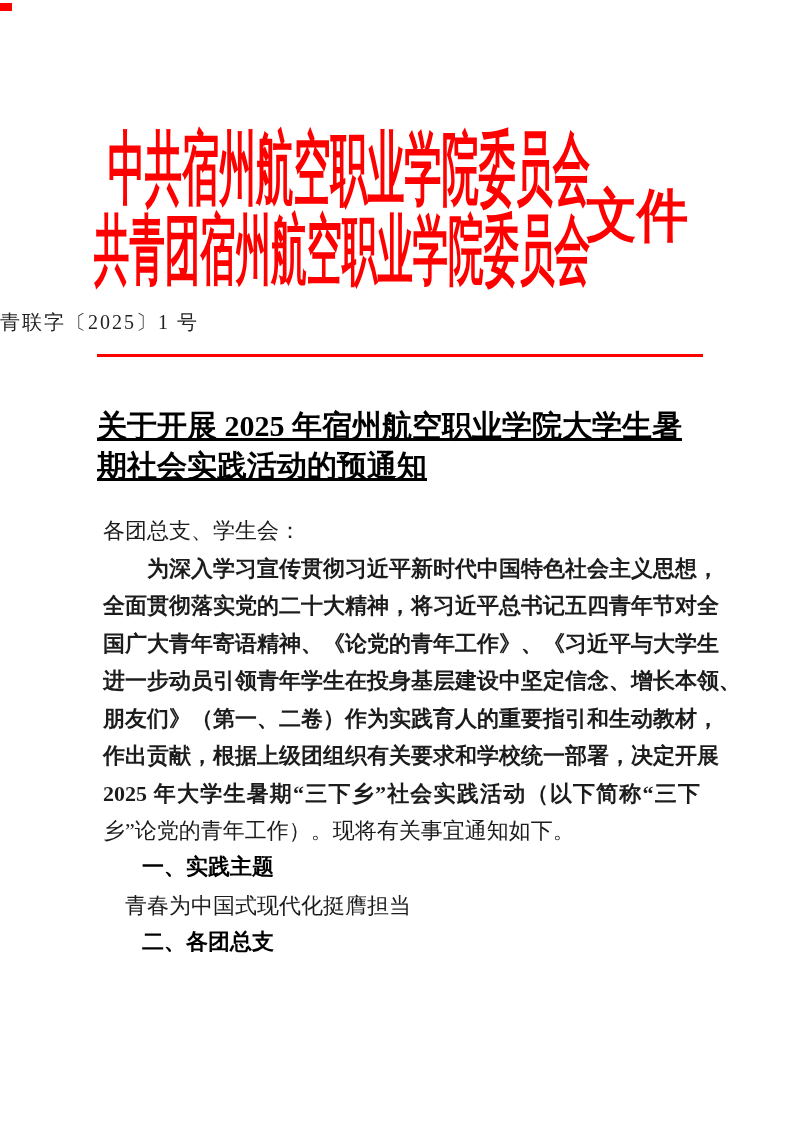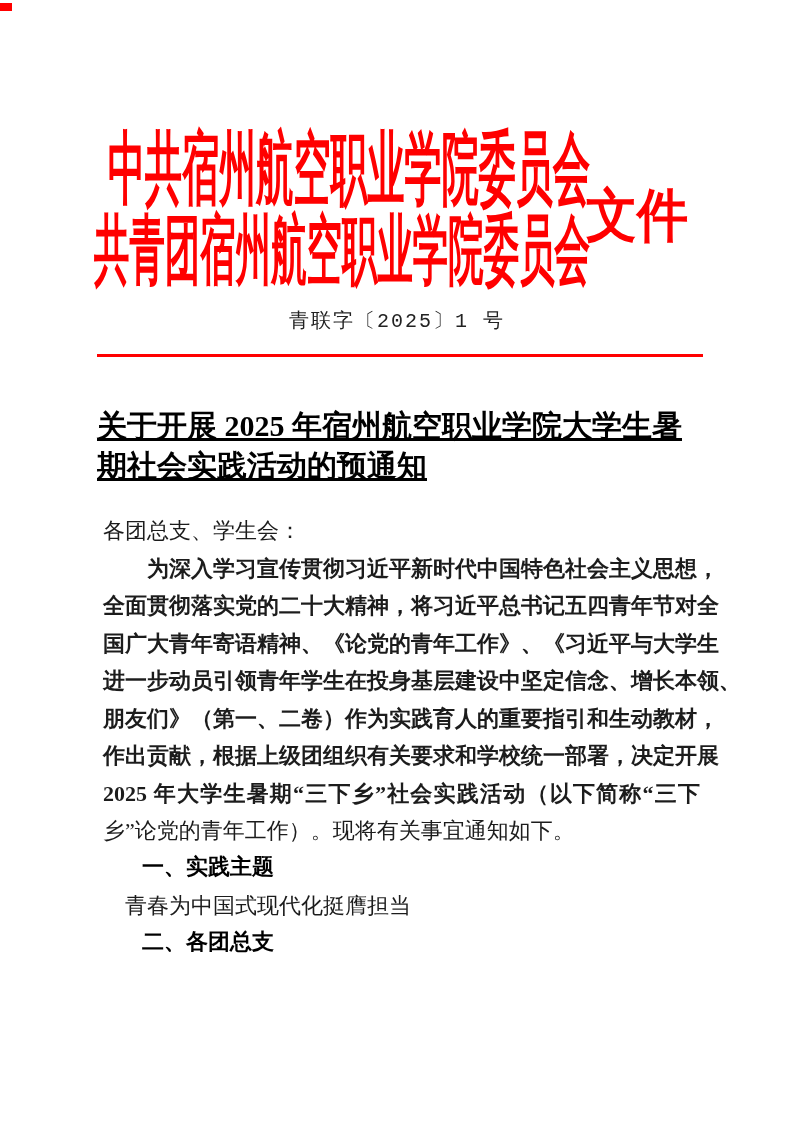--- a/index.html
+++ b/index.html
@@ -25,26 +25,24 @@
   #doctype { left: 586px; top: 184px; }
   .hdr-text {
     font-family: "Liberation Serif", serif;
     font-weight: bold;
     fill: #ff0000;
   }
   .docnum {
     position: absolute;
     left: 0; top: 309px;
     width: 794px;
-    text-align: center;
     font-size: 20px;
     line-height: 26px;
     letter-spacing: 2px;
     color: #222222;
-    font-family: Liberation Mono, monospace;
   }
   .red-rule {
     position: absolute;
     left: 97px; top: 354px;
     width: 606px; height: 3px;
     background: #ff0000;
   }
   .doc-title {
     position: absolute;
     left: 97px; top: 406px;

